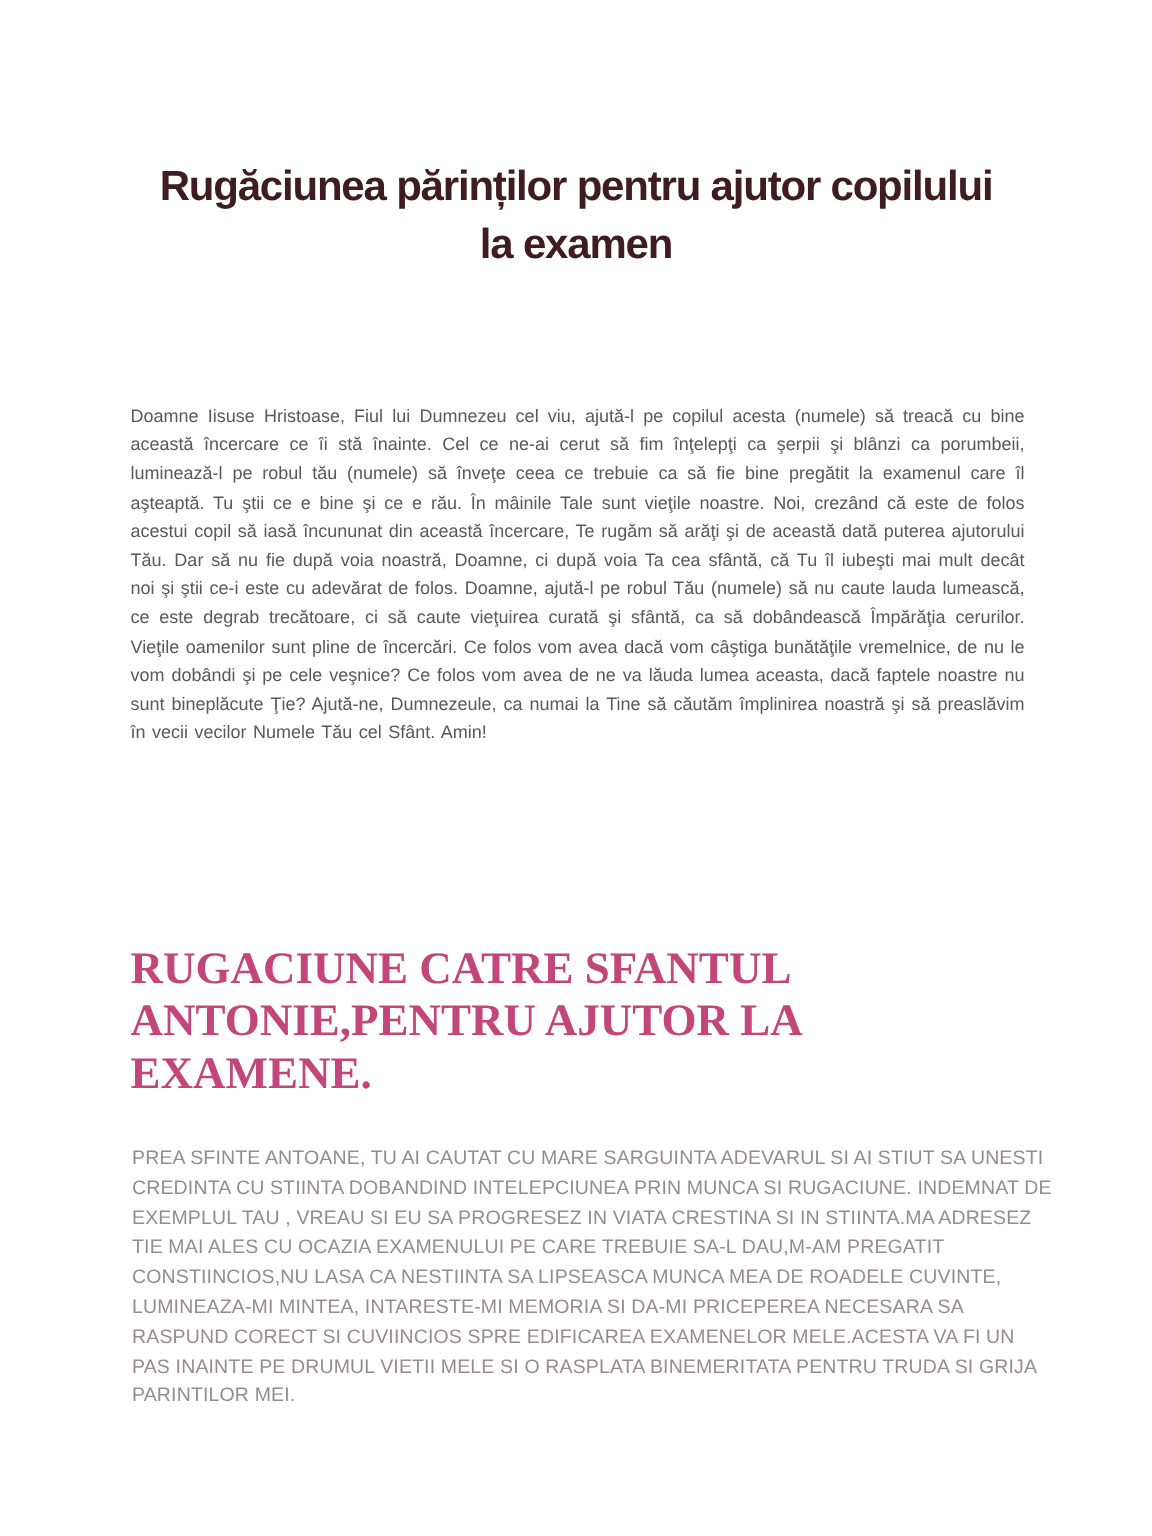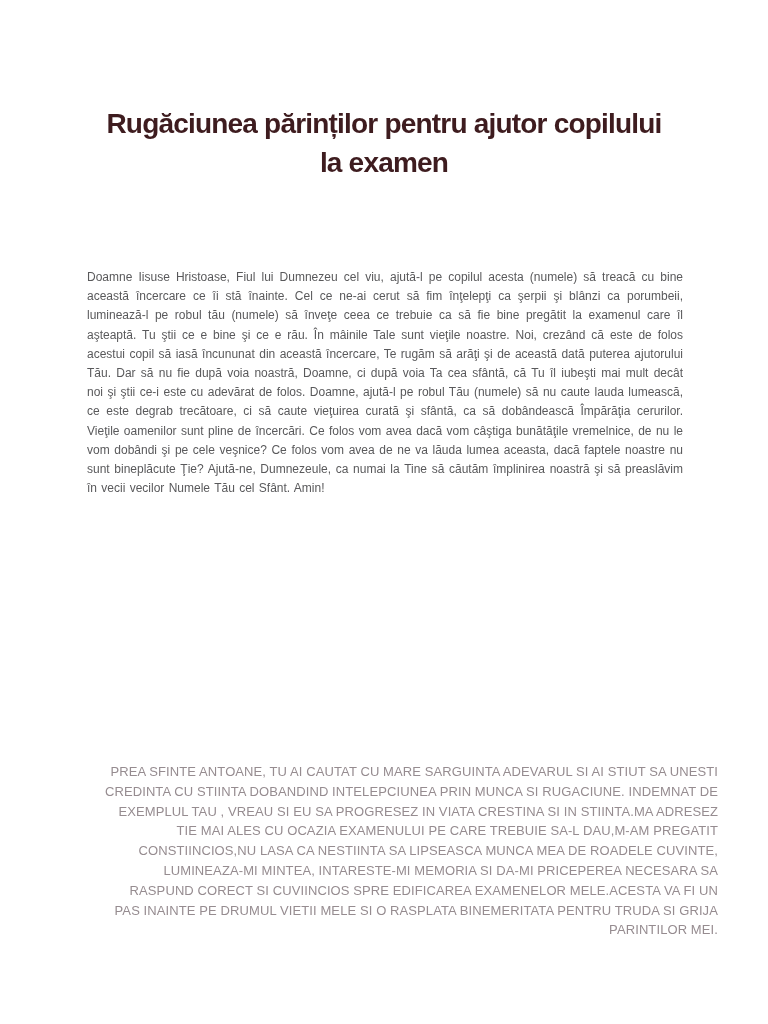--- a/index.html
+++ b/index.html
@@ -61,32 +61,34 @@
     top: 762px;
     left: 88px;
     width: 630px;
     margin: 0;
     font-family: "Liberation Sans", sans-serif;
     font-size: 13px;
     line-height: 19.8px;
     letter-spacing: 0.1px;
     color: #968c90;
     white-space: pre-line;
-    text-align: right;
   }
 </style>
 </head>
 <body>
 
 <div class="page">
   <h1 class="doc-title">Rugăciunea părinților pentru ajutor copilului
 la examen</h1>
 
   <p class="main-prayer">Doamne Iisuse Hristoase, Fiul lui Dumnezeu cel viu, ajută-l pe copilul acesta (numele) să treacă cu bine această încercare ce îi stă înainte. Cel ce ne-ai cerut să fim înţelepţi ca şerpii şi blânzi ca porumbeii, luminează-l pe robul tău (numele) să înveţe ceea ce trebuie ca să fie bine pregătit la examenul care îl aşteaptă. Tu ştii ce e bine şi ce e rău. În mâinile Tale sunt vieţile noastre. Noi, crezând că este de folos acestui copil să iasă încununat din această încercare, Te rugăm să arăţi şi de această dată puterea ajutorului Tău. Dar să nu fie după voia noastră, Doamne, ci după voia Ta cea sfântă, că Tu îl iubeşti mai mult decât noi şi ştii ce-i este cu adevărat de folos. Doamne, ajută-l pe robul Tău (numele) să nu caute lauda lumească, ce este degrab trecătoare, ci să caute vieţuirea curată şi sfântă, ca să dobândească Împărăţia cerurilor. Vieţile oamenilor sunt pline de încercări. Ce folos vom avea dacă vom câştiga bunătăţile vremelnice, de nu le vom dobândi şi pe cele veşnice? Ce folos vom avea de ne va lăuda lumea aceasta, dacă faptele noastre nu sunt bineplăcute Ţie? Ajută-ne, Dumnezeule, ca numai la Tine să căutăm împlinirea noastră şi să preaslăvim în vecii vecilor Numele Tău cel Sfânt. Amin!</p>
 
+  <h2 class="section-heading">RUGACIUNE CATRE SFANTUL
+ANTONIE,PENTRU AJUTOR LA
+EXAMENE.</h2>
 
   <p class="antonie-prayer">PREA SFINTE ANTOANE, TU AI CAUTAT CU MARE SARGUINTA ADEVARUL SI AI STIUT SA UNESTI
 CREDINTA CU STIINTA DOBANDIND INTELEPCIUNEA PRIN MUNCA SI RUGACIUNE. INDEMNAT DE
 EXEMPLUL TAU , VREAU SI EU SA PROGRESEZ IN VIATA CRESTINA SI IN STIINTA.MA ADRESEZ
 TIE MAI ALES CU OCAZIA EXAMENULUI PE CARE TREBUIE SA-L DAU,M-AM PREGATIT
 CONSTIINCIOS,NU LASA CA NESTIINTA SA LIPSEASCA MUNCA MEA DE ROADELE CUVINTE,
 LUMINEAZA-MI MINTEA, INTARESTE-MI MEMORIA SI DA-MI PRICEPEREA NECESARA SA
 RASPUND CORECT SI CUVIINCIOS SPRE EDIFICAREA EXAMENELOR MELE.ACESTA VA FI UN
 PAS INAINTE PE DRUMUL VIETII MELE SI O RASPLATA BINEMERITATA PENTRU TRUDA SI GRIJA
 PARINTILOR MEI.</p>

